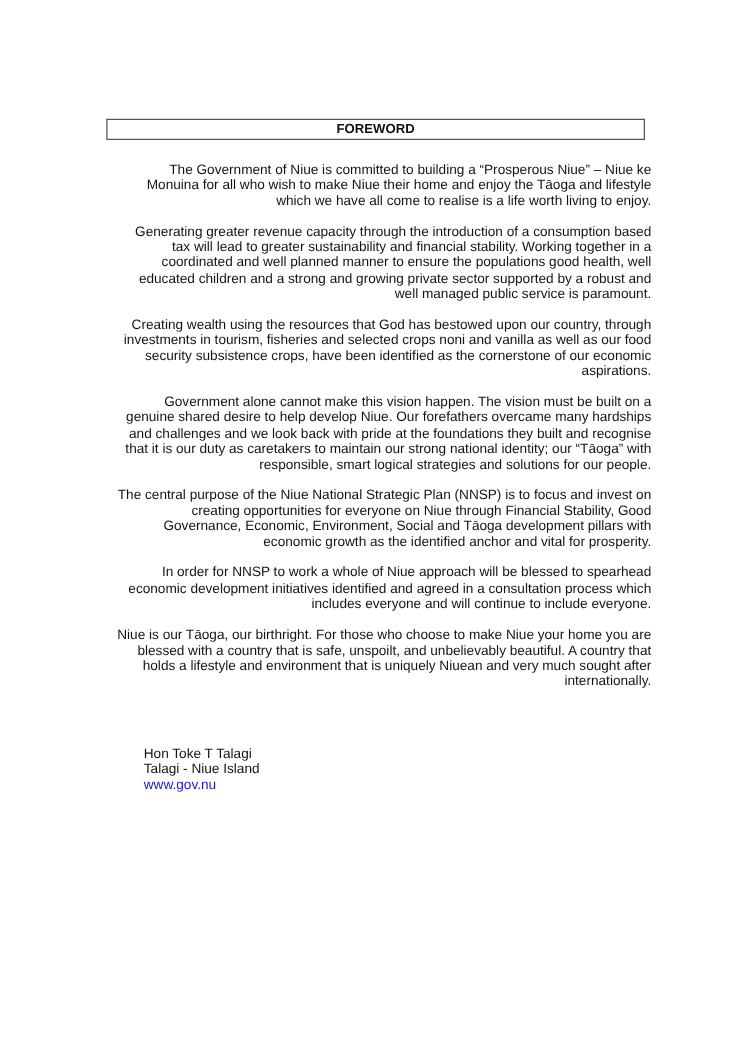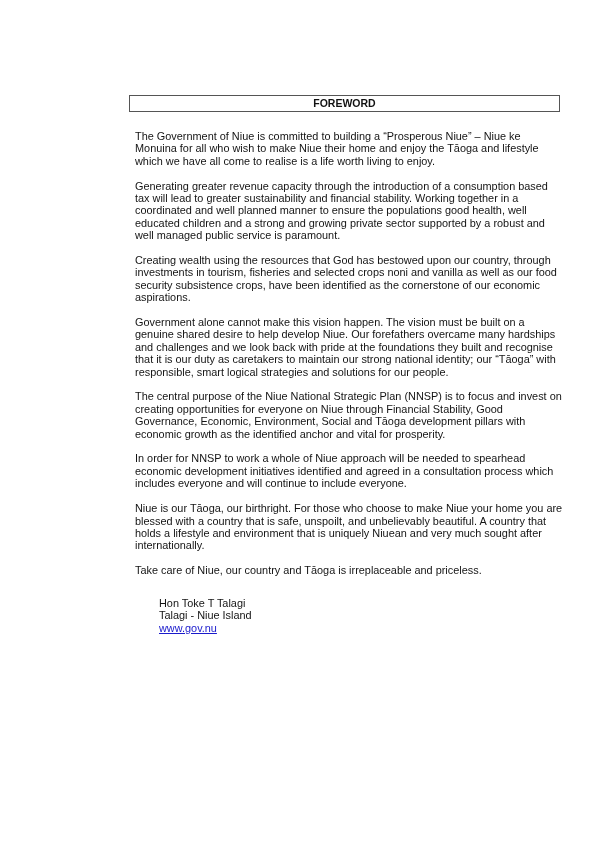--- a/index.html
+++ b/index.html
@@ -4,67 +4,66 @@
 <style>
   html, body { margin: 0; padding: 0; }
   body {
     width: 600px; height: 849px;
     background: #ffffff;
     position: relative;
     overflow: hidden;
     font-family: "Liberation Sans", sans-serif;
     color: #111111;
   }
-  .page { position: absolute; left: 0; top: 0; width: 484px; height: 849px; margin-left: 44px; }
+  .page { position: absolute; left: 0; top: 0; width: 484px; height: 849px; }
   .header-box {
     position: absolute;
     left: 85px; top: 95px;
     width: 429px; height: 15px;
     border: 1px solid #555555;
     box-sizing: content-box;
     text-align: center;
     font-weight: bold;
     font-size: 10.5px;
     line-height: 15px;
     color: #111;
   }
   .body-text {
     position: absolute;
     left: 91px; top: 130px;
     width: 430px;
     font-size: 10.9px;
     line-height: 12.4px;
     color: #141414;
   }
-  .body-text p { margin: 0 0 12.4px 0; }
+  .body-text p { margin: 0 0 12.4px 0; text-align: right; }
   .signature {
     position: absolute;
     left: 91px; top: 597px;
     font-size: 10.9px;
     line-height: 12.4px;
     color: #141414;
   }
   .signature div { margin: 0; padding-left: 24px; }
-  .signature a { color: #1a1acc; text-decoration: underline; }
+  .signature a { color: #1a1acc; }
 </style>
 </head>
 <body>
 
 <div class="page">
   <div class="header-box">FOREWORD</div>
 
   <div class="body-text">
     <p>The Government of Niue is committed to building a “Prosperous Niue” – Niue ke Monuina for all who wish to make Niue their home and enjoy the Tāoga and lifestyle which we have all come to realise is a life worth living to enjoy.</p>
     <p>Generating greater revenue capacity through the introduction of a consumption based tax will lead to greater sustainability and financial stability.   Working together in a coordinated and well planned manner to ensure the populations good health, well educated children and a strong and growing private sector supported by a robust and well managed public service is paramount.</p>
     <p>Creating wealth using the resources that God has bestowed upon our country, through investments in tourism, fisheries and selected crops noni and vanilla as well as our food security subsistence crops, have been identified as the cornerstone of our economic aspirations.</p>
     <p>Government alone cannot make this vision happen. The vision must be built on a genuine shared desire to help develop Niue.  Our forefathers overcame many hardships and challenges and we look back with pride at the foundations they built and recognise that it is our duty as caretakers to maintain our strong national identity; our “Tāoga” with responsible, smart logical strategies and solutions for our people.</p>
     <p>The central purpose of the Niue National Strategic Plan (NNSP) is to focus and invest on creating opportunities for everyone on Niue through Financial Stability, Good Governance, Economic, Environment, Social and Tāoga development pillars with economic growth as the identified anchor and vital for prosperity.</p>
-    <p>In order for NNSP to work a whole of Niue approach will be needed to spearhead economic development initiatives identified and agreed in a consultation process which includes everyone and will continue to include everyone.</p>
+    <p>In order for NNSP to work a whole of Niue approach will be blessed to spearhead economic development initiatives identified and agreed in a consultation process which includes everyone and will continue to include everyone.</p>
     <p>Niue is our Tāoga, our birthright.  For those who choose to make Niue your home you are blessed with a country that is safe, unspoilt, and unbelievably beautiful.  A country that holds a lifestyle and environment that is uniquely Niuean and very much sought after internationally.</p>
-    <p>Take care of Niue, our country and Tāoga is irreplaceable and priceless.</p>
   </div>
 
   <div class="signature">
     <div>Hon Toke T Talagi</div>
     <div>Talagi - Niue Island</div>
     <div><a>www.gov.nu</a></div>
   </div>
 </div>
 
 </body></html>

